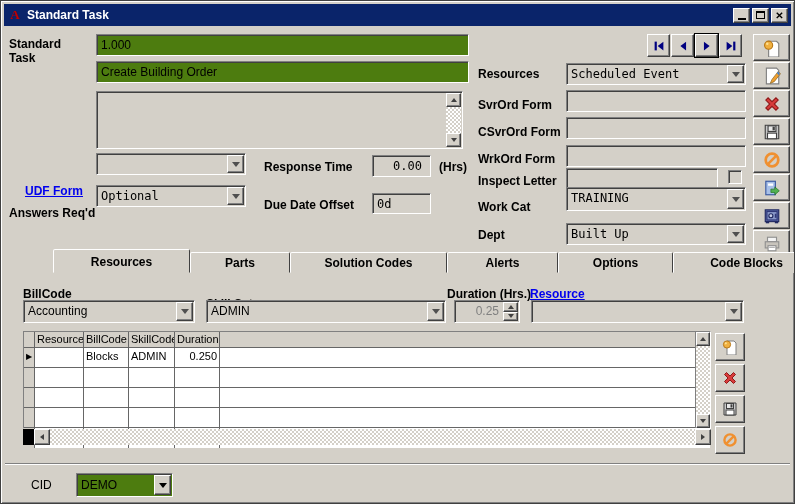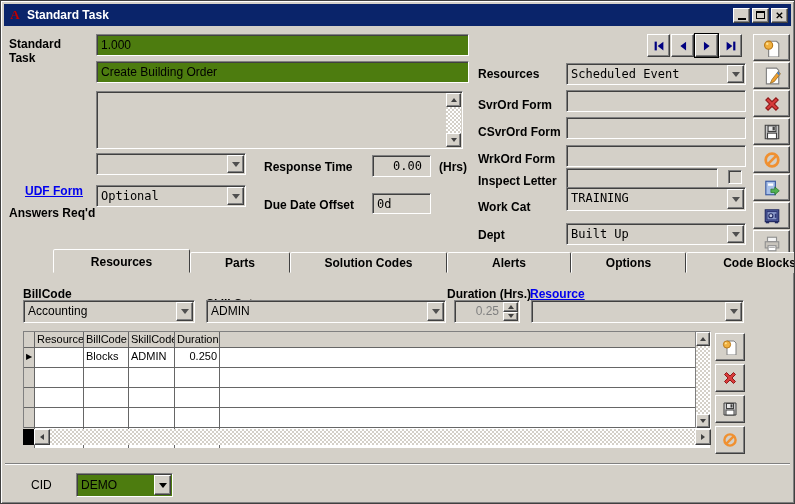--- a/index.html
+++ b/index.html
@@ -261,21 +261,21 @@
     <span class="mono">Built Up</span>
     <span class="combo-arrow">
         <span class="tri-dn"></span>
       </span>
   </div>
 
   <div class="tabs">
     <div class="tab active" style="width:137px;margin-left:42px;">Resources</div>
     <div class="tab" style="width:100px;">Parts</div>
     <div class="tab" style="width:157px;">Solution Codes</div>
-    <div class="tab" style="width:124px;">Alerts</div>
+    <div class="tab" style="width:111px;">Alerts</div>
     <div class="tab" style="width:115px;">Options</div>
     <div class="tab" style="width:147px;">Code Blocks</div>
   </div>
 
   <div class="lbl" style="left:22px;top:286px;">BillCode</div>
   <div class="lbl" style="left:205px;top:296px;">Skill Set</div>
   <div class="lbl" style="left:446px;top:286px;">Duration (Hrs.)</div>
   <div class="link" style="left:529px;top:286px;">Resource</div>
 
   <div class="field dis" style="left:22px;top:299px;width:172px;height:23px;">

